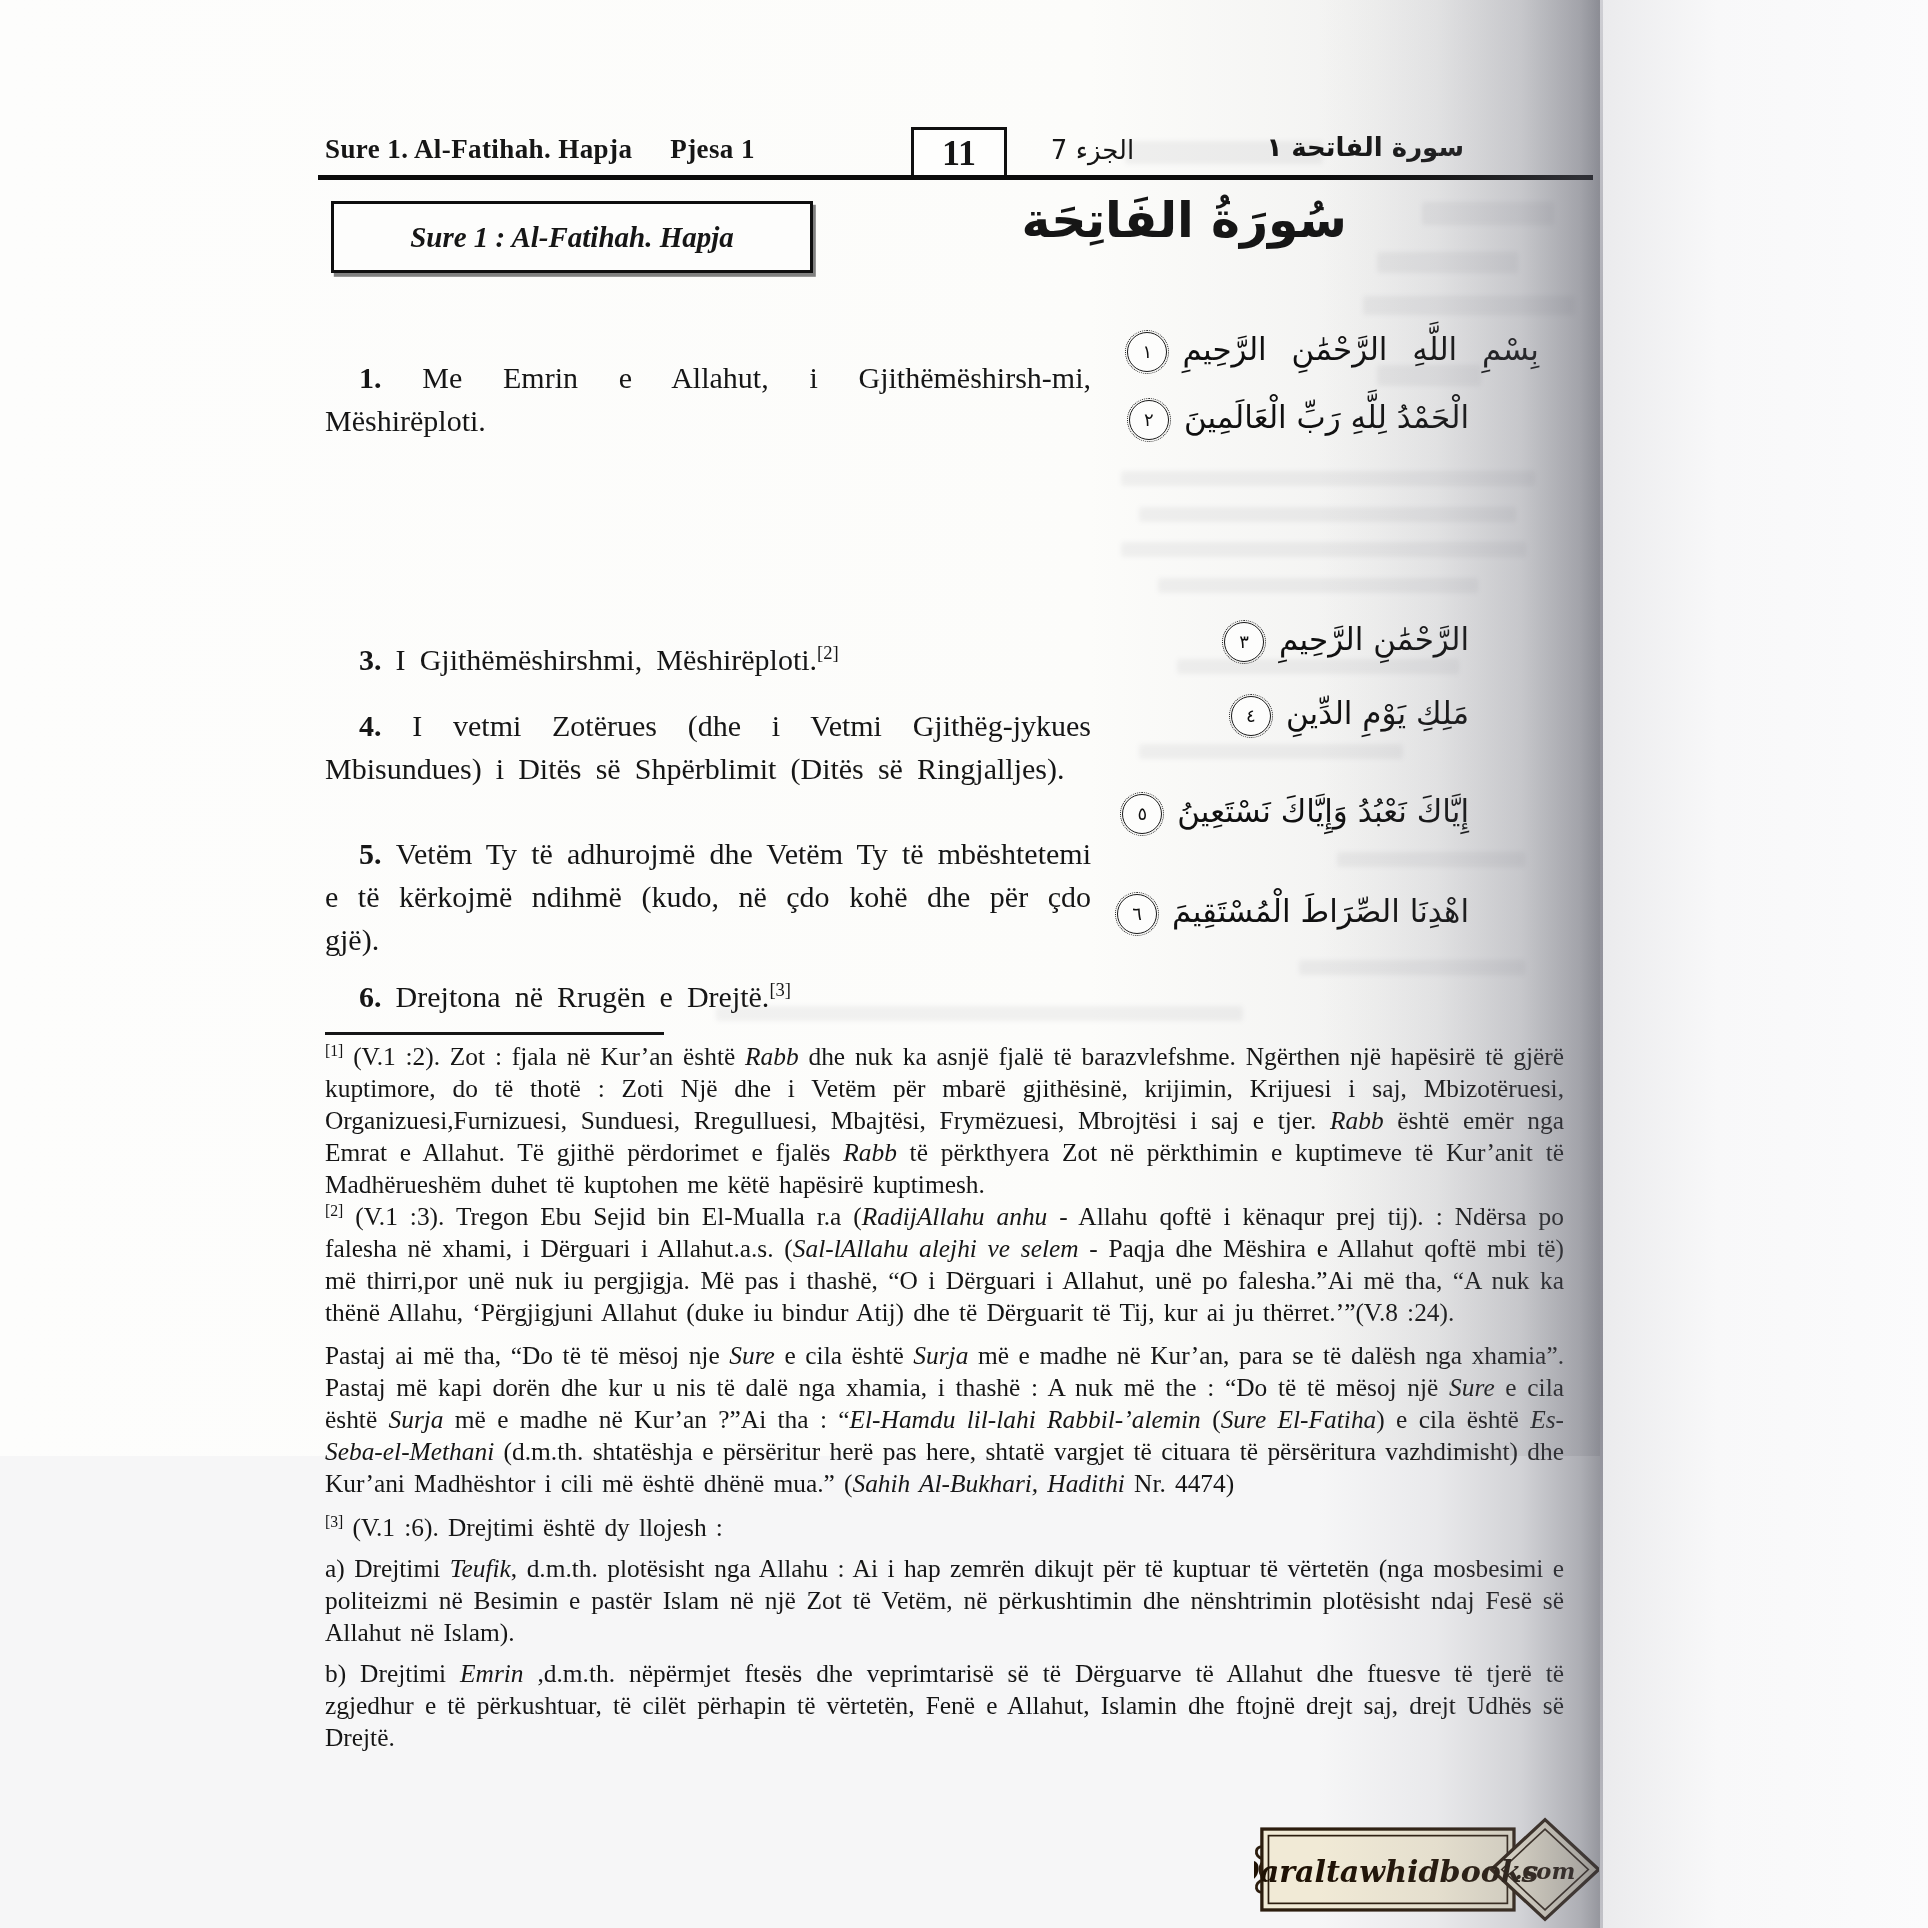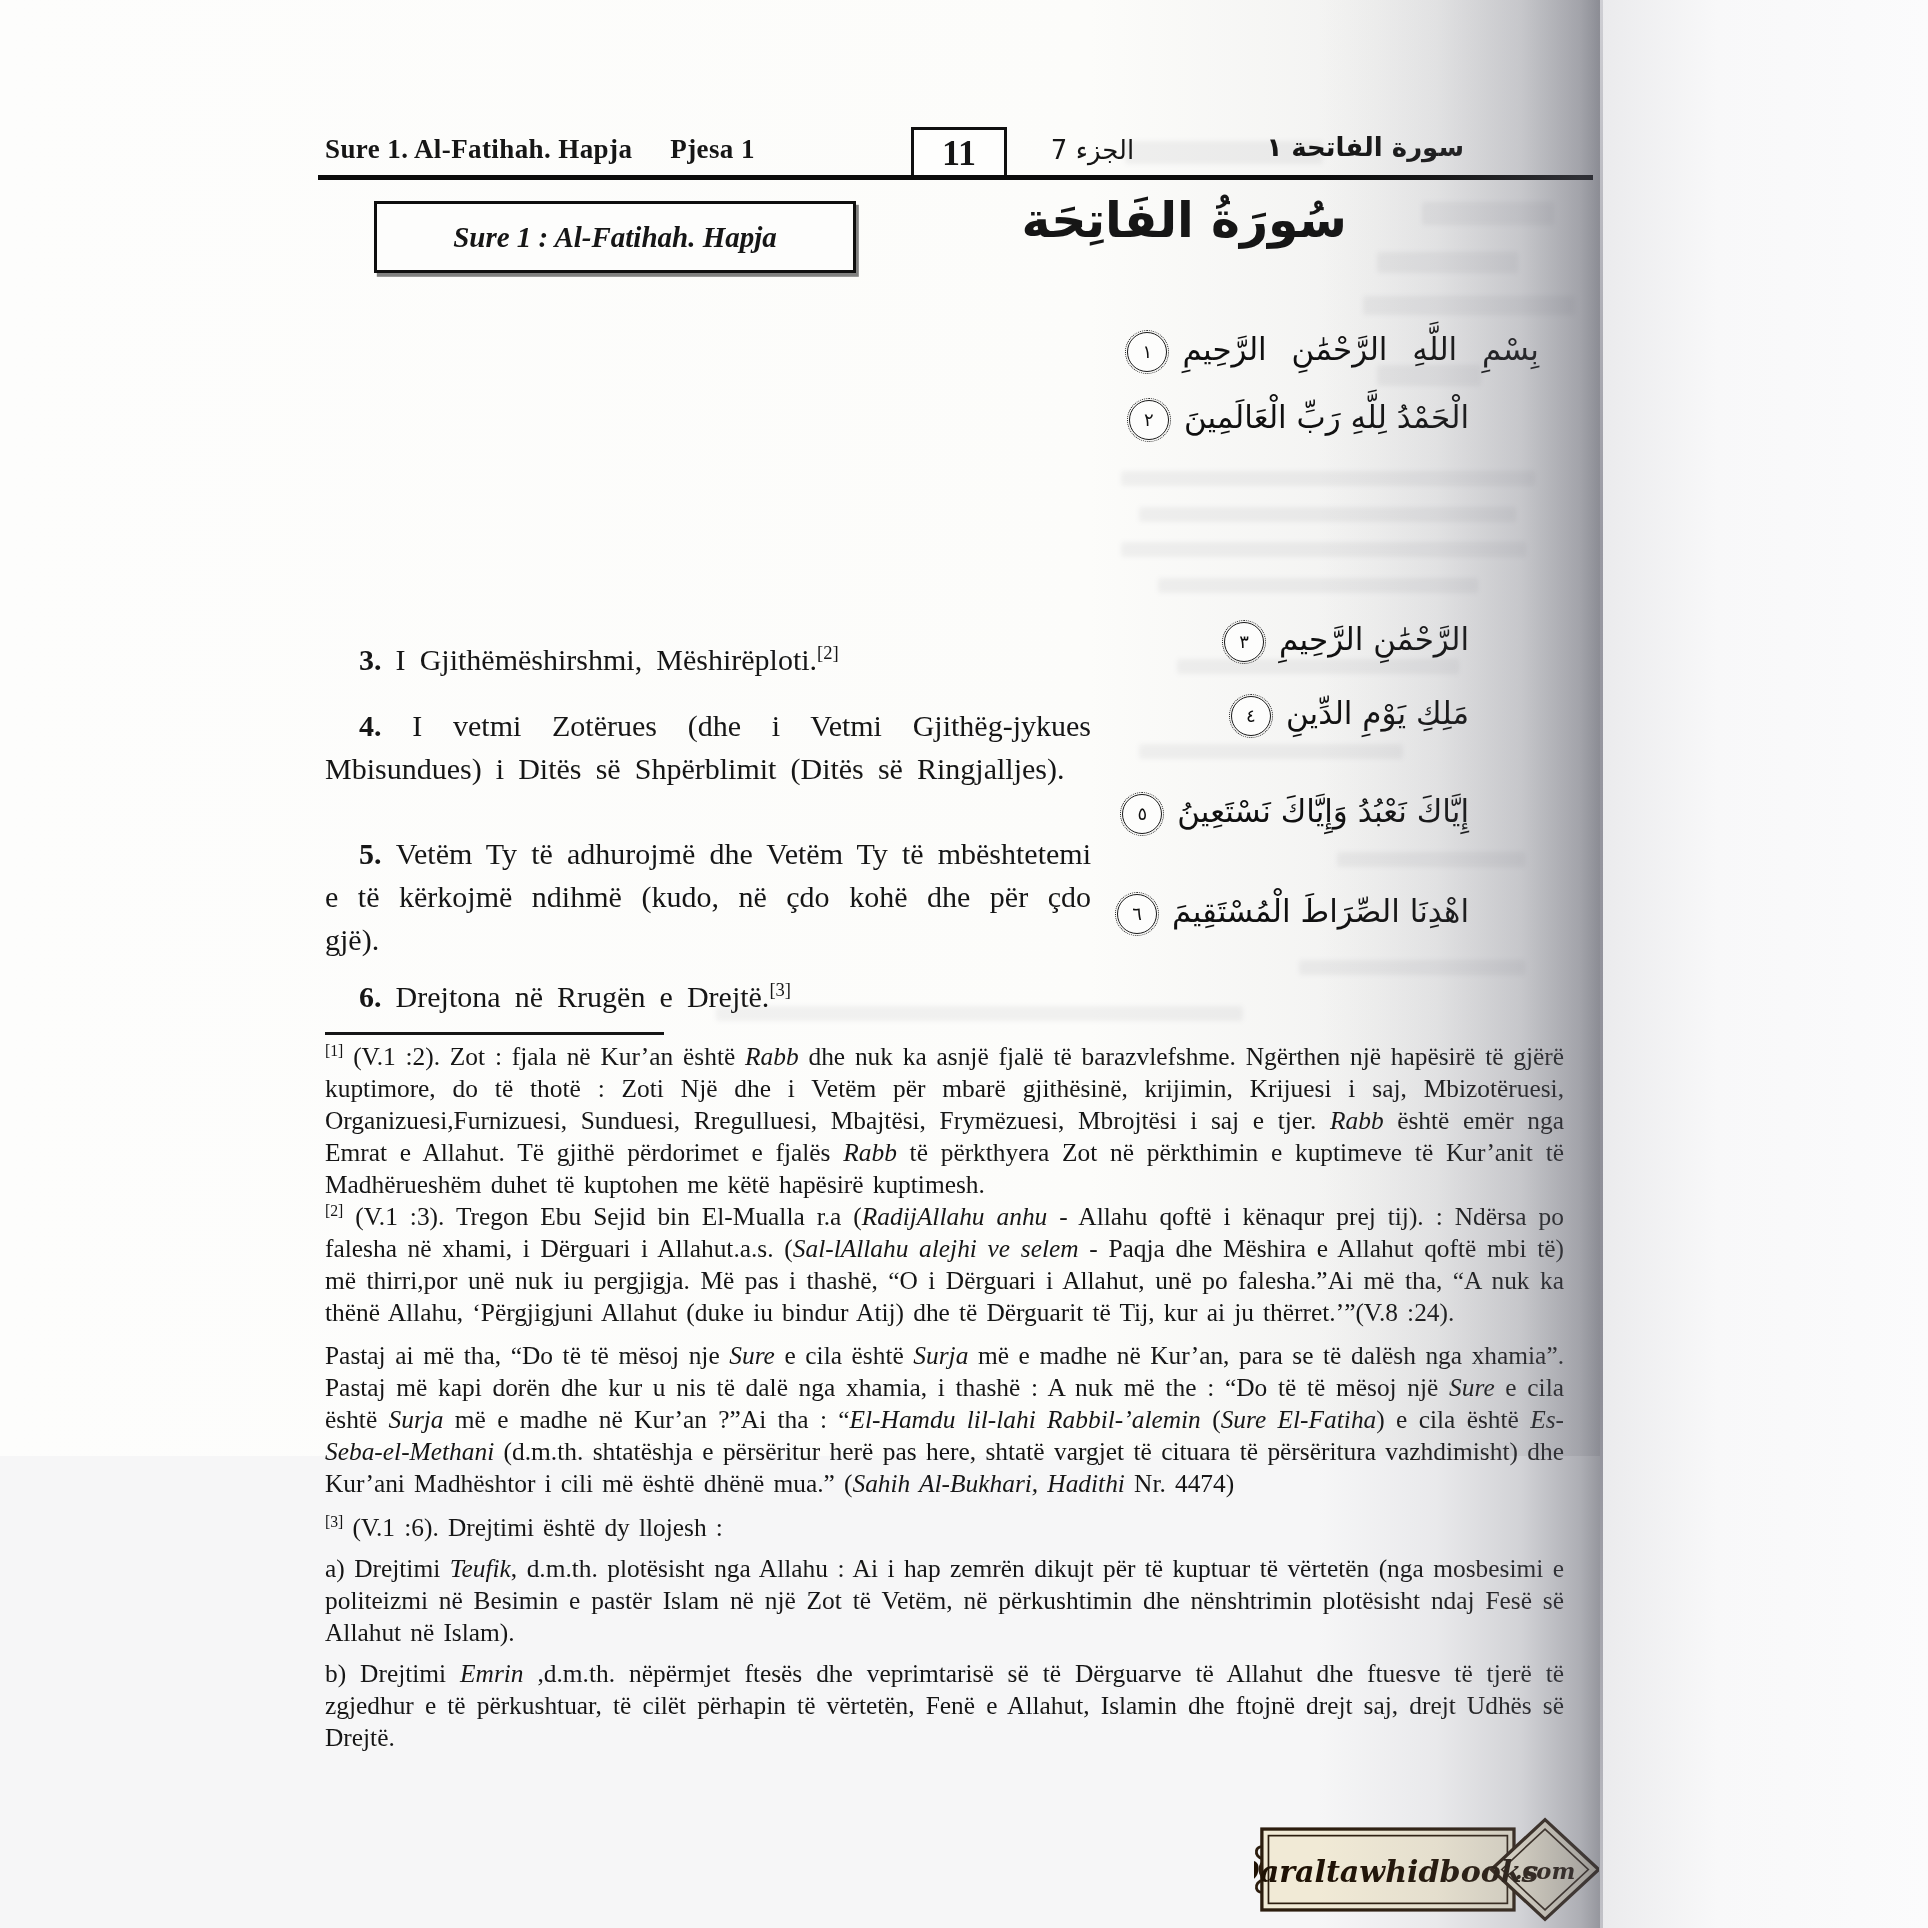--- a/index.html
+++ b/index.html
@@ -44,21 +44,21 @@
     font-size:26px;direction:rtl;font-family:"DejaVu Sans",sans-serif;}
   .hdr-sura{position:absolute;right:137px;top:132px;z-index:10;
     font-size:26px;font-weight:bold;direction:rtl;font-family:"DejaVu Sans",sans-serif;}
   .hdr-rule{position:absolute;left:318px;top:175px;width:1275px;height:4.7px;background:#0c0c0c;z-index:10;}
   
   .title-box{
     position:absolute;left:331px;top:201px;width:476px;height:66px;z-index:10;
     border:3.8px solid #0e0e0e;background:#fdfdfc;
     box-shadow:2.8px 3.8px 0 rgba(25,25,25,.55);
     display:flex;align-items:center;justify-content:center;
-    font-size:29px;font-weight:bold;font-style:italic;margin-left:43px;
+    font-size:29px;font-weight:bold;font-style:italic;
   }
   .calligraphy{
     position:absolute;right:254px;top:192px;z-index:10;
     font-size:49px;font-weight:bold;direction:rtl;
     font-family:"DejaVu Sans",sans-serif;letter-spacing:-1.9px;
   }
   
   .verse-sq{
     position:absolute;left:325px;width:766px;z-index:10;
     font-size:30px;line-height:43px;text-align:justify;
@@ -106,20 +106,21 @@
   </div>
   <div class="hdr-juz">الجزء 7</div>
   <div class="hdr-sura">سورة الفاتحة ١</div>
   <div class="hdr-rule"></div>
 
   <div class="title-box">
     <span>Sure 1 : Al-Fatihah. Hapja</span>
   </div>
   <div class="calligraphy">سُورَةُ الفَاتِحَة</div>
 
+  <p class="verse-sq v1"><b>1. </b>Me Emrin e Allahut, i Gjithëmëshirsh-mi, Mëshirëploti.</p>
   <p class="verse-sq v3"><b>3. </b>I Gjithëmëshirshmi, Mëshirëploti.<sup>[2]</sup></p>
   <p class="verse-sq v4"><b>4. </b>I vetmi Zotërues (dhe i Vetmi Gjithëg-jykues Mbisundues) i Ditës së Shpërblimit (Ditës së Ringjalljes).</p>
   <p class="verse-sq v5"><b>5. </b>Vetëm Ty të adhurojmë dhe Vetëm Ty të mbështetemi e të kërkojmë ndihmë (kudo, në çdo kohë dhe për çdo gjë).</p>
   <p class="verse-sq v6"><b>6. </b>Drejtona në Rrugën e Drejtë.<sup>[3]</sup></p>
 
   <div class="verse-ar a1"><span>بِسْمِ اللَّهِ الرَّحْمَٰنِ الرَّحِيمِ</span><span class="ayah-mark">١</span></div>
   <div class="verse-ar a2"><span>الْحَمْدُ لِلَّهِ رَبِّ الْعَالَمِينَ</span><span class="ayah-mark">٢</span></div>
   <div class="verse-ar a3"><span>الرَّحْمَٰنِ الرَّحِيمِ</span><span class="ayah-mark">٣</span></div>
   <div class="verse-ar a4"><span>مَلِكِ يَوْمِ الدِّينِ</span><span class="ayah-mark">٤</span></div>
   <div class="verse-ar a5"><span>إِيَّاكَ نَعْبُدُ وَإِيَّاكَ نَسْتَعِينُ</span><span class="ayah-mark">٥</span></div>

